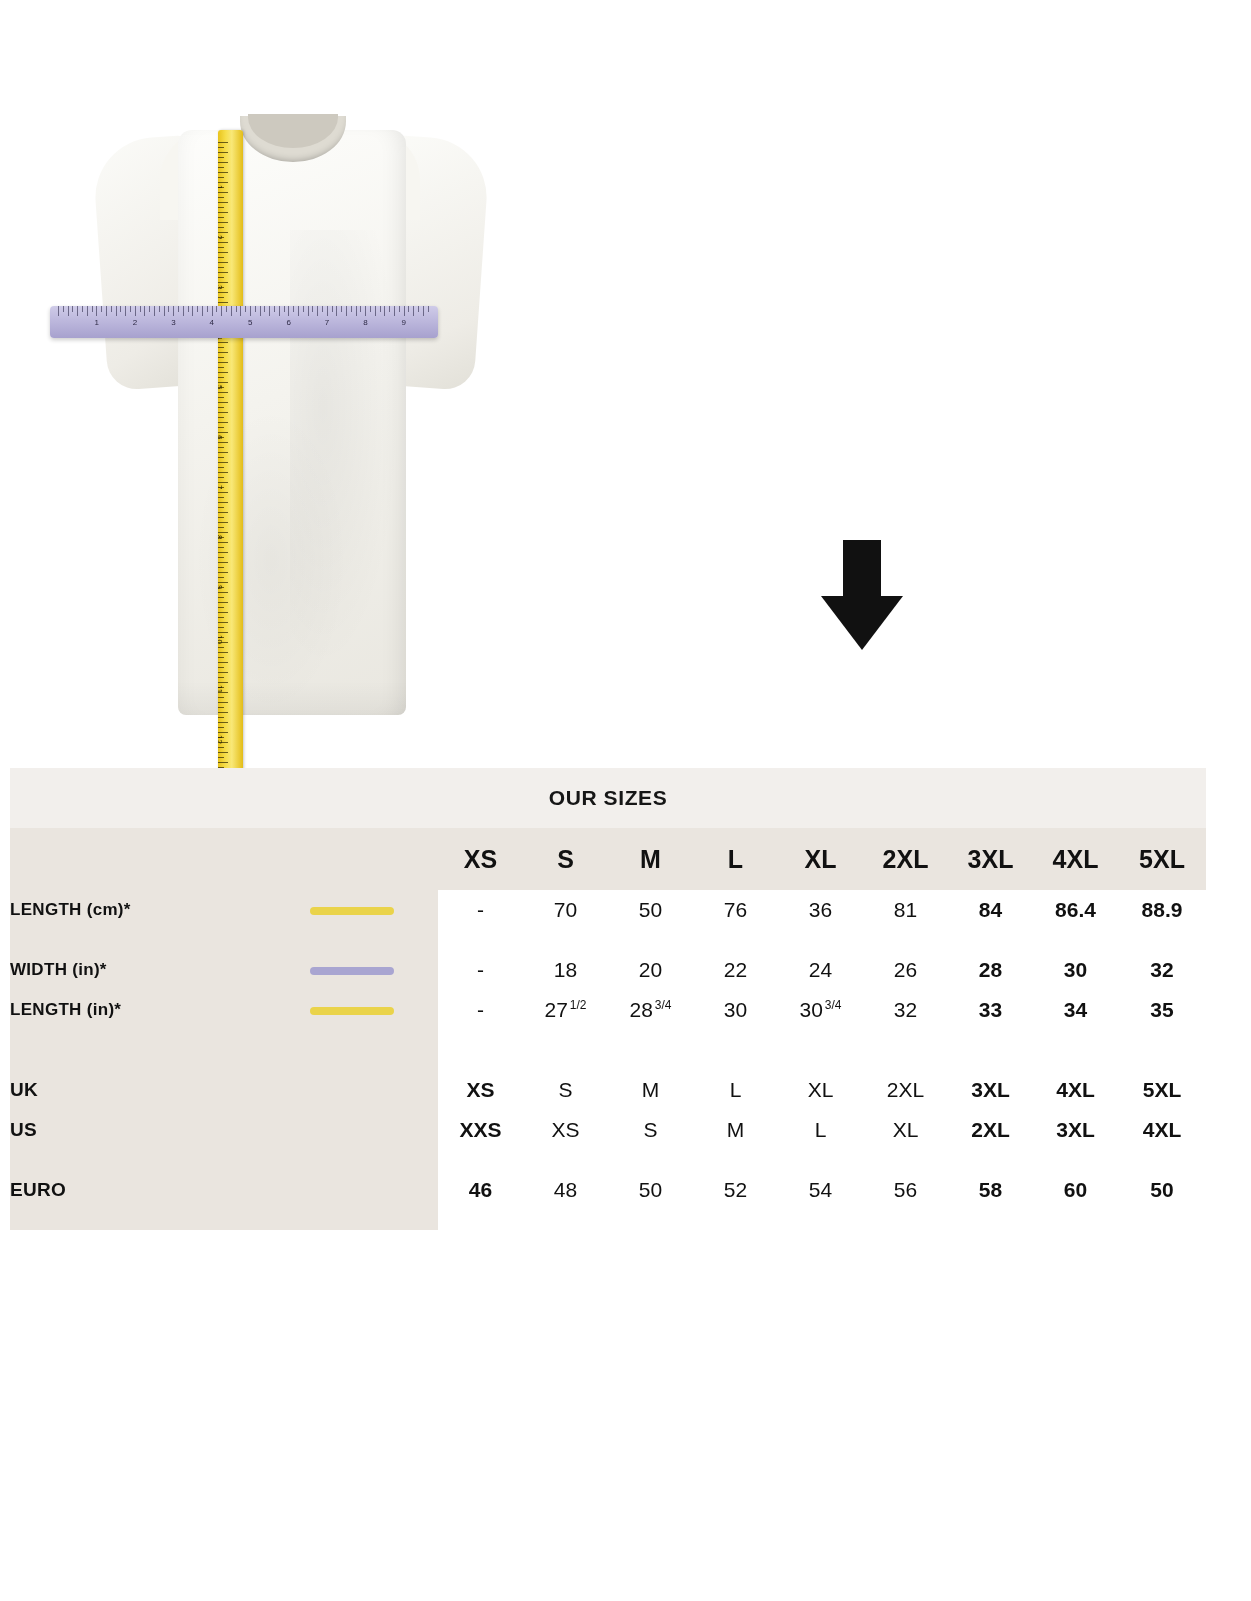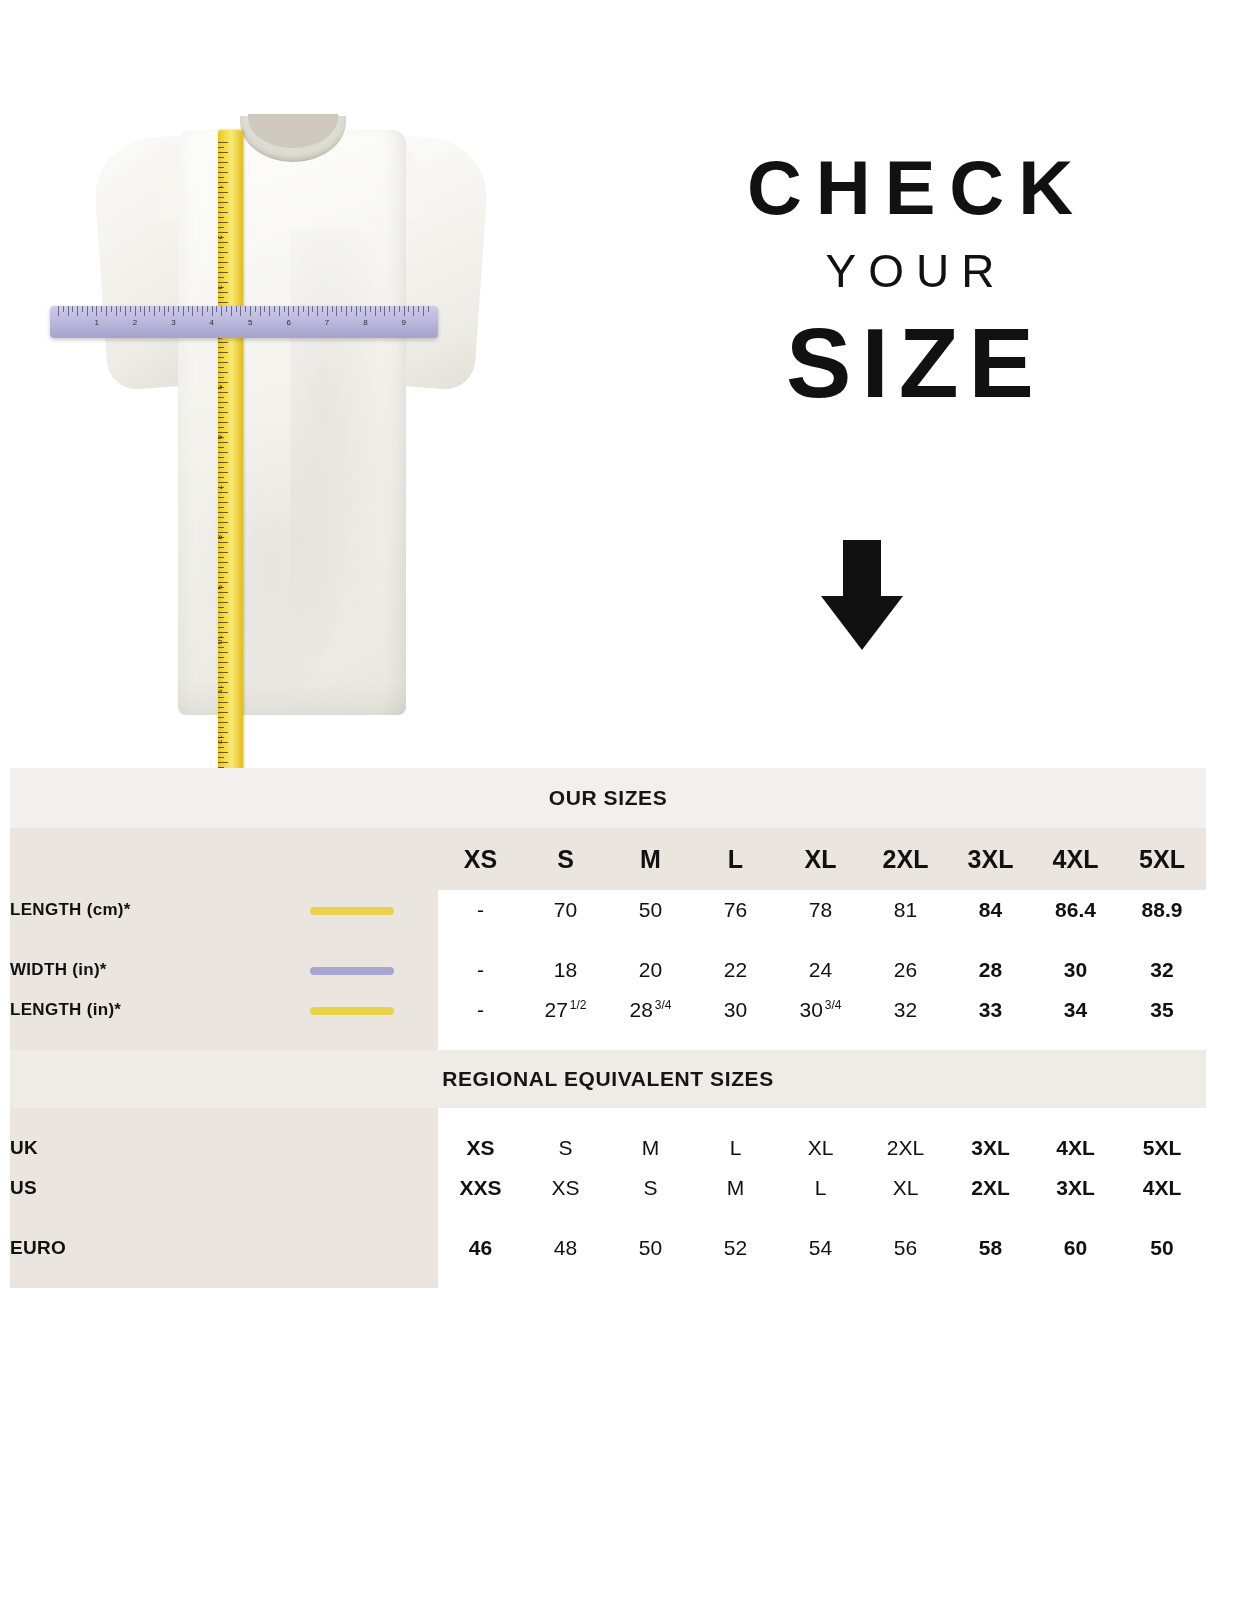--- a/index.html
+++ b/index.html
@@ -565,25 +565,20 @@
           <div class="num" style="left: 351.6px;">9</div>
           <div class="tk" style="left: 358.4px; height: 6px;"></div>
           <div class="tk" style="left: 363.2px; height: 10px;"></div>
           <div class="tk" style="left: 368px; height: 6px;"></div>
           <div class="tk" style="left: 372.8px; height: 10px;"></div>
           <div class="tk" style="left: 377.6px; height: 6px;"></div>
         </div>
     </div>
   </div>
 
-  <div class="headline">
-    <div class="hl-check">CHECK</div>
-    <div class="hl-your">YOUR</div>
-    <div class="hl-size">SIZE</div>
-  </div>
 
   <div class="arrow-down">
     <div class="arrow-stem"></div>
     <div class="arrow-head"></div>
   </div>
 </div>
 
 <div class="table-wrap">
   <table class="size">
     <colgroup>
@@ -616,21 +611,21 @@
           <td class="hdr-cell">4XL</td>
           <td class="hdr-cell">5XL</td>
         </tr>
         <tr class="row-h">
           <td class="label-cell">LENGTH (cm)*</td>
           <td class="swatch-cell"><span class="swatch" style="background: rgb(234, 211, 74);"></span></td>
           <td class="data-cell">-</td>
           <td class="data-cell">70</td>
           <td class="data-cell">50</td>
           <td class="data-cell">76</td>
-          <td class="data-cell">78</td>
+          <td class="data-cell">36</td>
           <td class="data-cell">81</td>
           <td class="data-cell bold">84</td>
           <td class="data-cell bold">86.4</td>
           <td class="data-cell bold">88.9</td>
         </tr>
         <tr class="spacer-row">
           <td class="beige" colspan="2"></td>
           <td class="white" colspan="9"></td>
         </tr>
         <tr class="row-h">
@@ -656,23 +651,20 @@
           <td class="data-cell">30<sup>3/4</sup></td>
           <td class="data-cell">32</td>
           <td class="data-cell bold">33</td>
           <td class="data-cell bold">34</td>
           <td class="data-cell bold">35</td>
         </tr>
         <tr class="spacer-row">
           <td class="beige" colspan="2"></td>
           <td class="white" colspan="9"></td>
         </tr>
-        <tr>
-          <td class="band-title reg" colspan="11">REGIONAL EQUIVALENT SIZES</td>
-        </tr>
         <tr class="spacer-row">
           <td class="beige" colspan="2"></td>
           <td class="white" colspan="9"></td>
         </tr>
         <tr class="row-h">
           <td class="label-cell plain" colspan="2">UK</td>
           <td class="data-cell bold">XS</td>
           <td class="data-cell">S</td>
           <td class="data-cell">M</td>
           <td class="data-cell">L</td>

